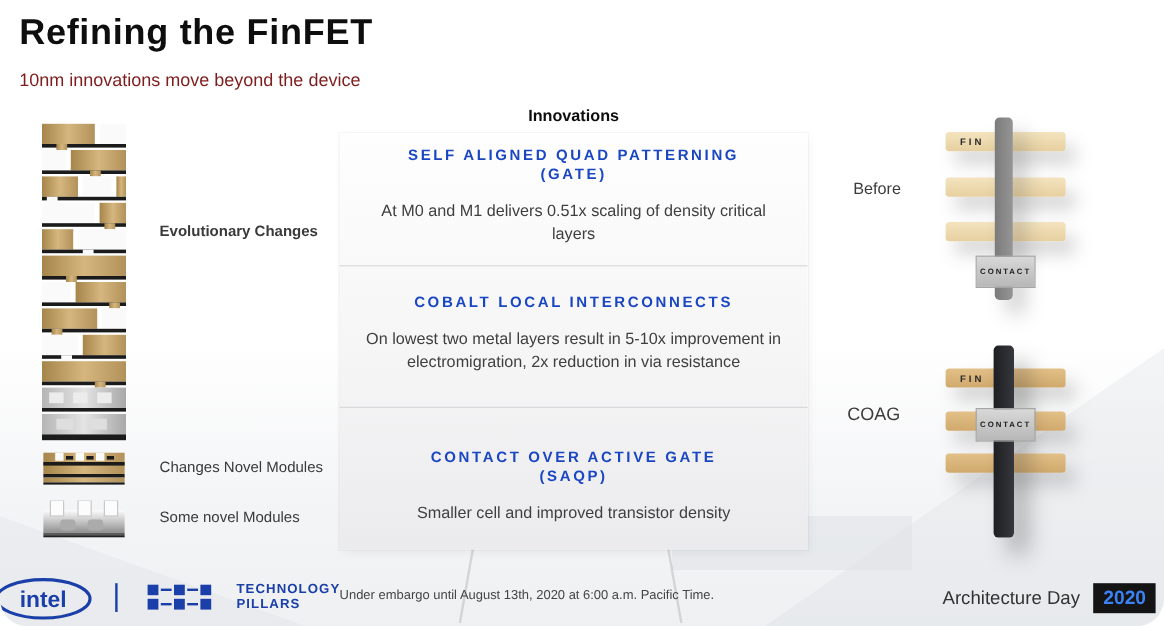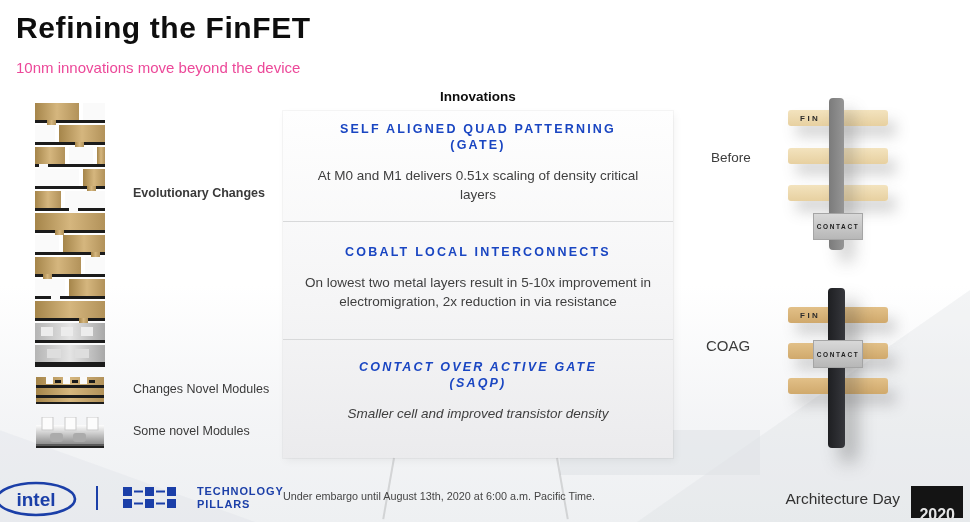--- a/index.html
+++ b/index.html
@@ -1,51 +1,51 @@
 <!DOCTYPE html>
 <html><head>
 <meta charset="utf-8">
 <style>
   * { margin:0; padding:0; box-sizing:border-box; }
   body { background:#ffffff; font-family:"Liberation Sans", sans-serif; }
-  .slide { position:relative; width:970px; height:522px; background:#ffffff; overflow:hidden; }
+  .slide { position:relative; width:970px; height:522px; background:#ffffff; overflow:hidden;border-radius:23px; }
 
   
   .bg-lower { position:absolute; left:0; top:285px; width:970px; height:237px;
     background:linear-gradient(180deg, rgba(246,247,248,0) 0%, rgba(242,243,245,0.85) 55%, #eef0f2 100%); }
   .bg-poly-right { position:absolute; left:600px; top:290px; width:370px; height:232px;
     background:rgba(216,220,224,0.28); clip-path:polygon(100% 0, 100% 100%, 10% 100%); }
   .bg-poly-left { position:absolute; left:0; top:420px; width:300px; height:102px;
     background:rgba(220,223,227,0.30); clip-path:polygon(0 10%, 85% 100%, 0 100%); }
   .bg-sheet { position:absolute; left:560px; top:430px; width:200px; height:45px; background:rgba(223,226,229,0.55); }
 
   
   .title { position:absolute; left:16px; top:11px; font-size:30px; font-weight:800; letter-spacing:0.6px; color:#0e0e0e; }
-  .subtitle { position:absolute; left:16px; top:59px; font-size:15px; color:#ec4899; }
+  .subtitle { position:absolute; left:16px; top:59px; font-size:15px; color:#7f1d1d; }
 
   
   .stack-svg { position:absolute; left:35px; top:103px; }
   .thumb1 { position:absolute; left:36px; top:377px; }
   .thumb2 { position:absolute; left:36px; top:417px; }
   .fig-label { position:absolute; font-size:12.5px; color:#3a3a3a; white-space:nowrap; }
   .lbl-evolutionary { left:133px; top:186px;font-weight:bold; }
   .lbl-multiple { left:133px; top:382px; }
   .lbl-some { left:133px; top:424px; }
 
   
   .innov-heading { position:absolute; left:283px; top:89px; width:390px; text-align:center;
     font-size:13.5px; font-weight:bold; color:#0d0d0d; }
   .panel { position:absolute; left:283px; top:111px; width:390px; height:347px;
     background:linear-gradient(180deg, #fefefe 0%, #f5f5f6 55%, #ebebed 100%);
     box-shadow:0 0 0 1px rgba(0,0,0,0.035), 2px 3px 8px rgba(0,0,0,0.05); }
   .card { position:relative; text-align:center; }
   .card + .card { border-top:1px solid #d8d9da; }
   .card-1 { height:110px; padding-top:10px; }
   .card-2 { height:118px; padding-top:22px; }
-  .card-3 { height:118px; padding-top:19px;font-style:italic; }
+  .card-3 { height:118px; padding-top:33px; }
   .card-title { font-size:12.5px; font-weight:bold; letter-spacing:2.2px; color:#1a46c2; line-height:16px; }
   .card-title div:empty { display:none; }
   .card-body { margin:13px auto 0; max-width:358px; font-size:13.5px; color:#3f3f3f; line-height:19px; }
 
   
   .leg { position:absolute; top:458px; width:2px; height:62px; background:rgba(110,110,110,0.22); transform-origin:top center; }
   .leg-left { left:393px; transform:rotate(10deg); }
   .leg-right { left:556px; transform:rotate(-10deg); }
 
   
@@ -75,22 +75,22 @@
   .lbl-coag { left:706px; top:337px; font-size:15px; }
 
   
   .intel-logo { position:absolute; left:-6px; top:481px; }
   .footer-divider { position:absolute; left:96px; top:486px; width:2px; height:24px; background:#1b3fa8; }
   .pillars-icon { position:absolute; left:121px; top:487px; }
   .brand-text { position:absolute; left:197px; top:485px; font-size:11px; font-weight:bold;
     letter-spacing:0.9px; color:#1b3fa8; line-height:13px; }
   .embargo { position:absolute; left:283px; top:490px; width:390px; font-size:10.8px; color:#454545; }
   .arch-day { position:absolute; right:70px; top:490px; font-size:15.5px; color:#323232; }
-  .year-badge { position:absolute; right:7px; top:486px; height:25px; line-height:25px; padding:16px 8px;
-    background:#141414; color:#e5e5e5; font-weight:bold; font-size:16px; }
+  .year-badge { position:absolute; right:7px; top:486px; height:25px; line-height:25px; padding:0 8px;
+    background:#141414; color:#3b82f6; font-weight:bold; font-size:16px; }
 </style>
 </head>
 <body>
 
 <div class="slide">
 
   <div class="bg-lower"></div>
   <div class="bg-poly-right"></div>
   <div class="bg-poly-left"></div>
   <div class="bg-sheet"></div>

